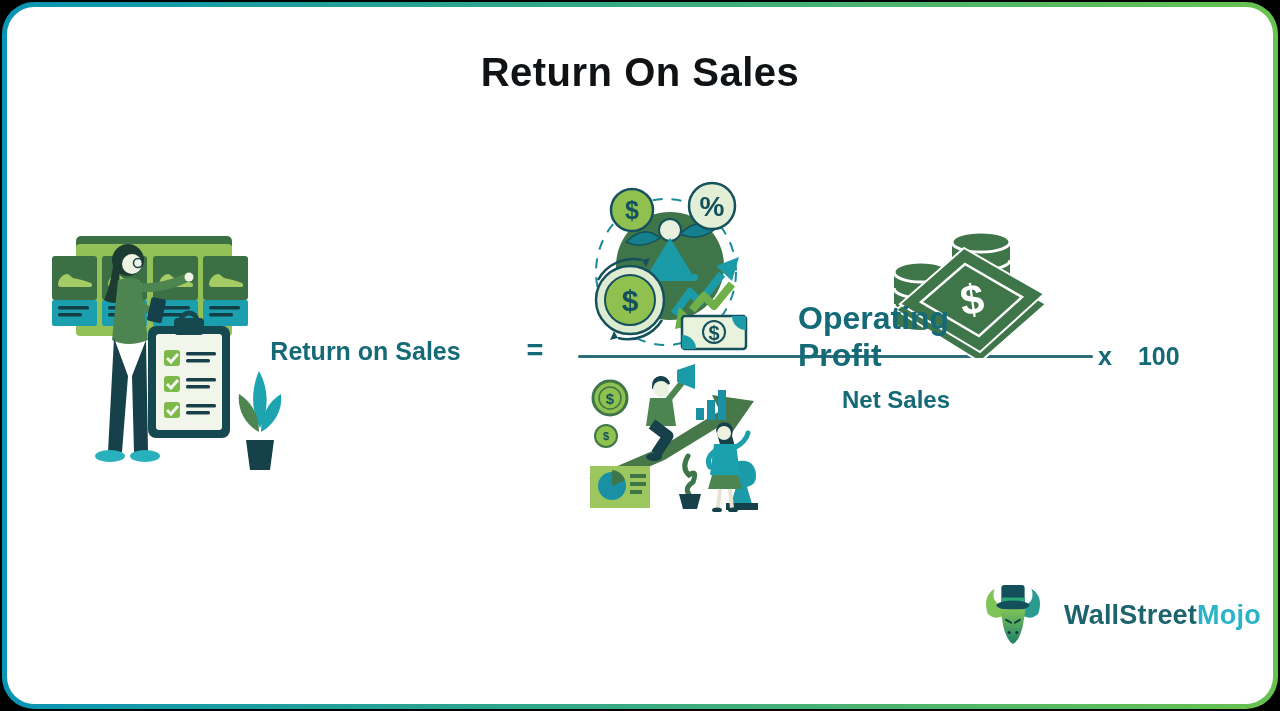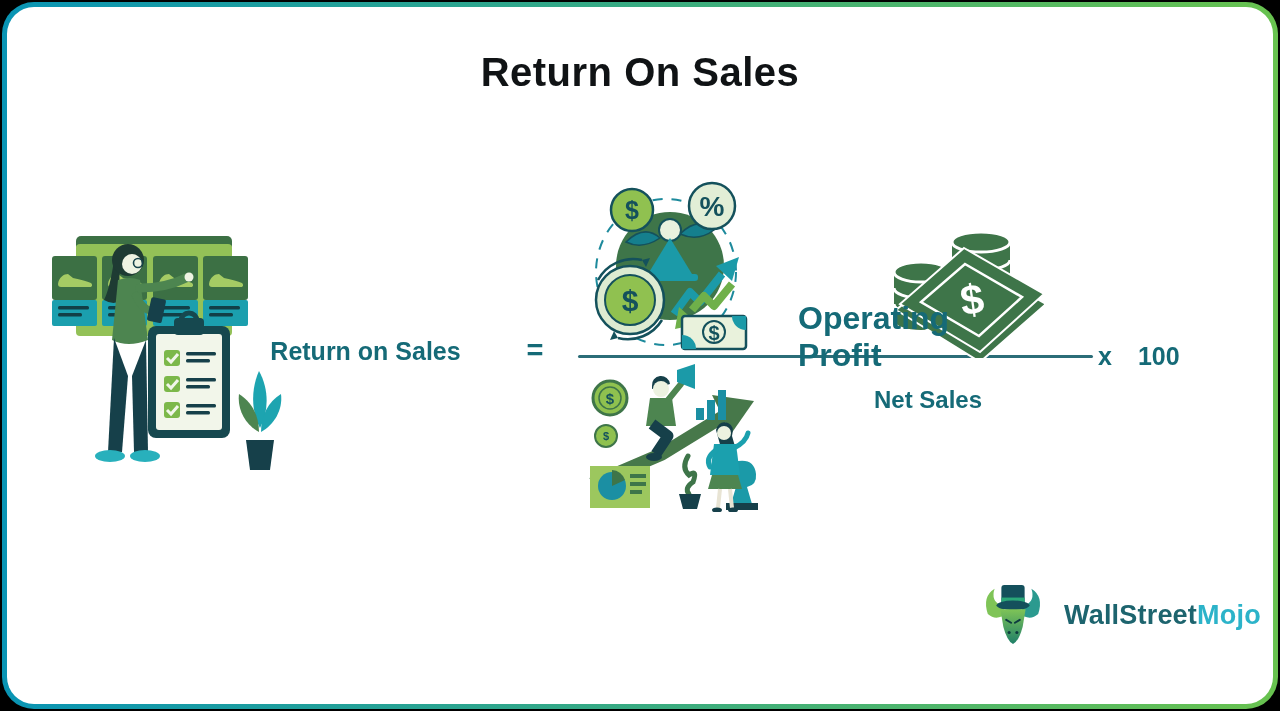--- a/index.html
+++ b/index.html
@@ -10,21 +10,21 @@
   .card{position:absolute;inset:7px;border-radius:27px;background:#fff;}
   .content{position:absolute;inset:0;z-index:2;}
 
   .title{position:absolute;left:0;right:0;top:50px;text-align:center;
          font-size:40px;font-weight:800;color:#101315;letter-spacing:.5px;}
 
   .teal-label{position:absolute;color:#156a77;font-weight:800;}
   .lhs-label{left:258px;top:337px;width:215px;text-align:center;font-size:25px;}
   .equals{left:518px;top:334px;width:34px;text-align:center;font-size:29px;font-weight:900;}
   .num-label{left:798px;top:300px;width:224px;text-align:left;font-size:32px;z-index:6;}
-  .den-label{left:828px;top:386px;width:200px;text-align:center;font-size:24px;}
+  .den-label{left:796px;top:386px;width:200px;text-align:center;font-size:24px;}
   .frac-line{position:absolute;left:578px;top:355px;width:515px;height:3px;
              background:#2b6d78;border-radius:2px;}
   .x100{position:absolute;left:1098px;top:342px;display:flex;gap:26px;
         color:#156a77;font-weight:800;font-size:25px;}
 
   .illus{position:absolute;}
   .illus-left{left:40px;top:226px;}
   .illus-numerator{left:586px;top:180px;}
   .illus-money{left:876px;top:210px;z-index:4;}
   .illus-denominator{left:584px;top:362px;}

